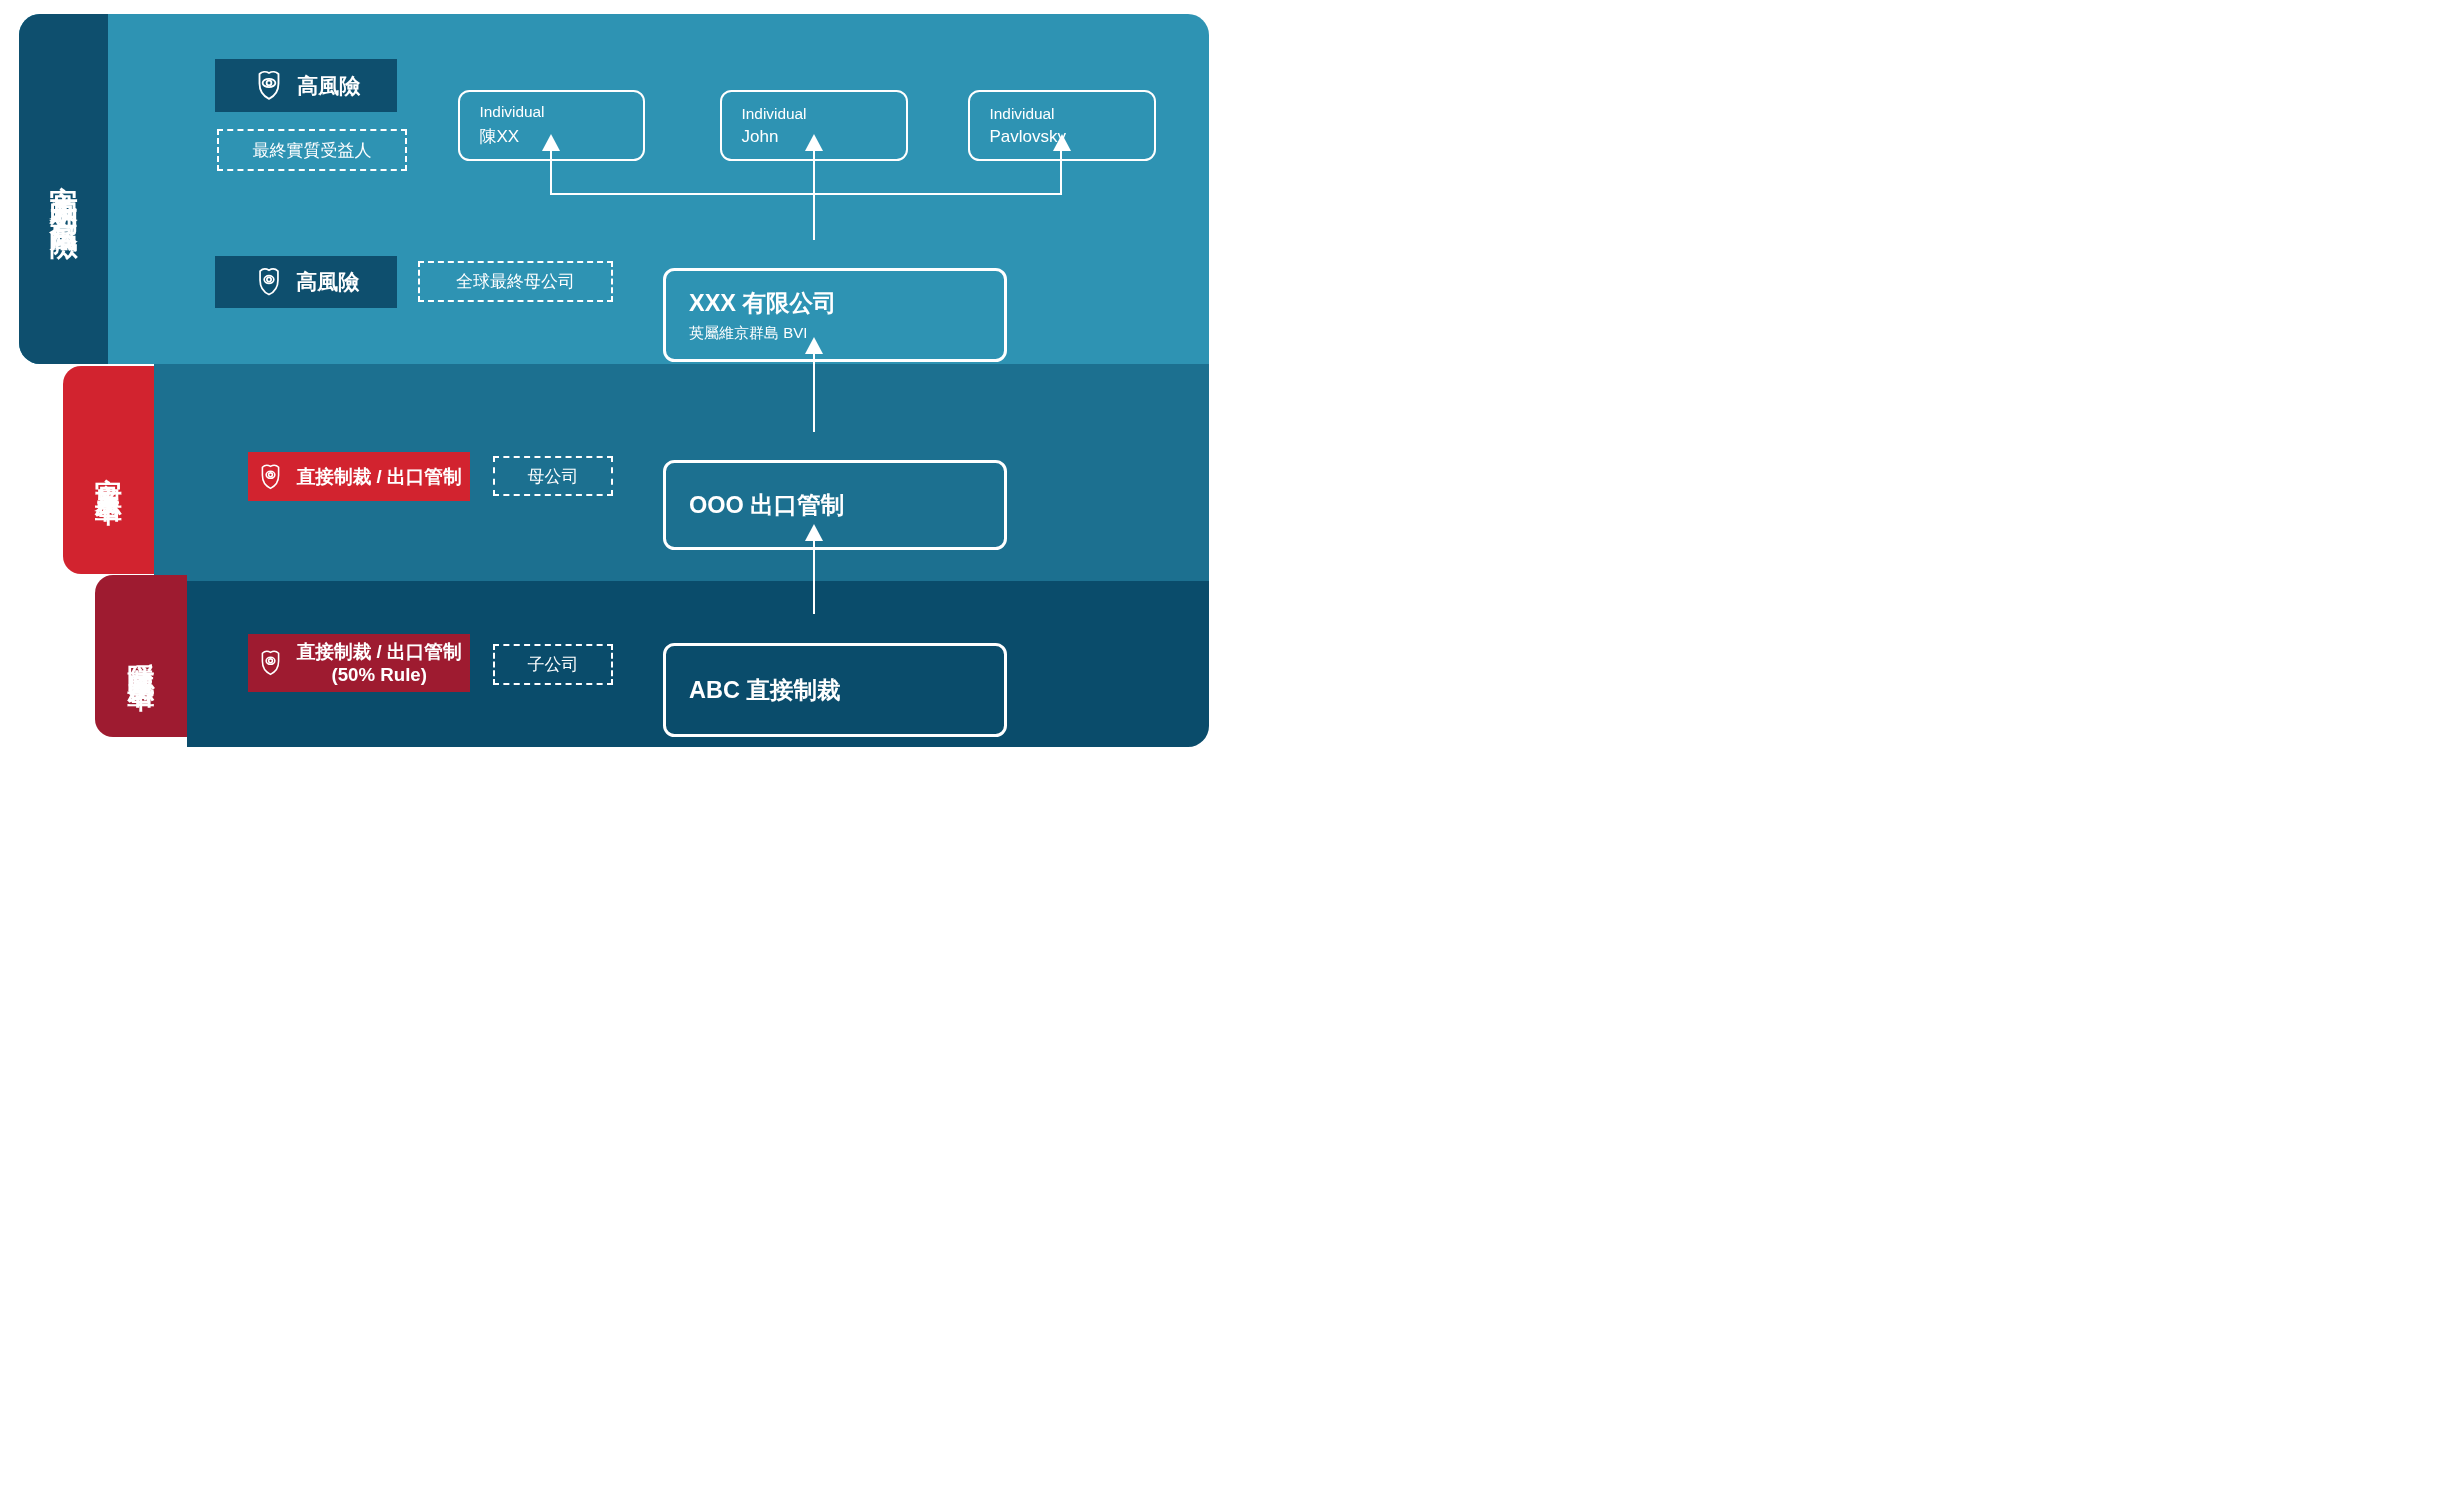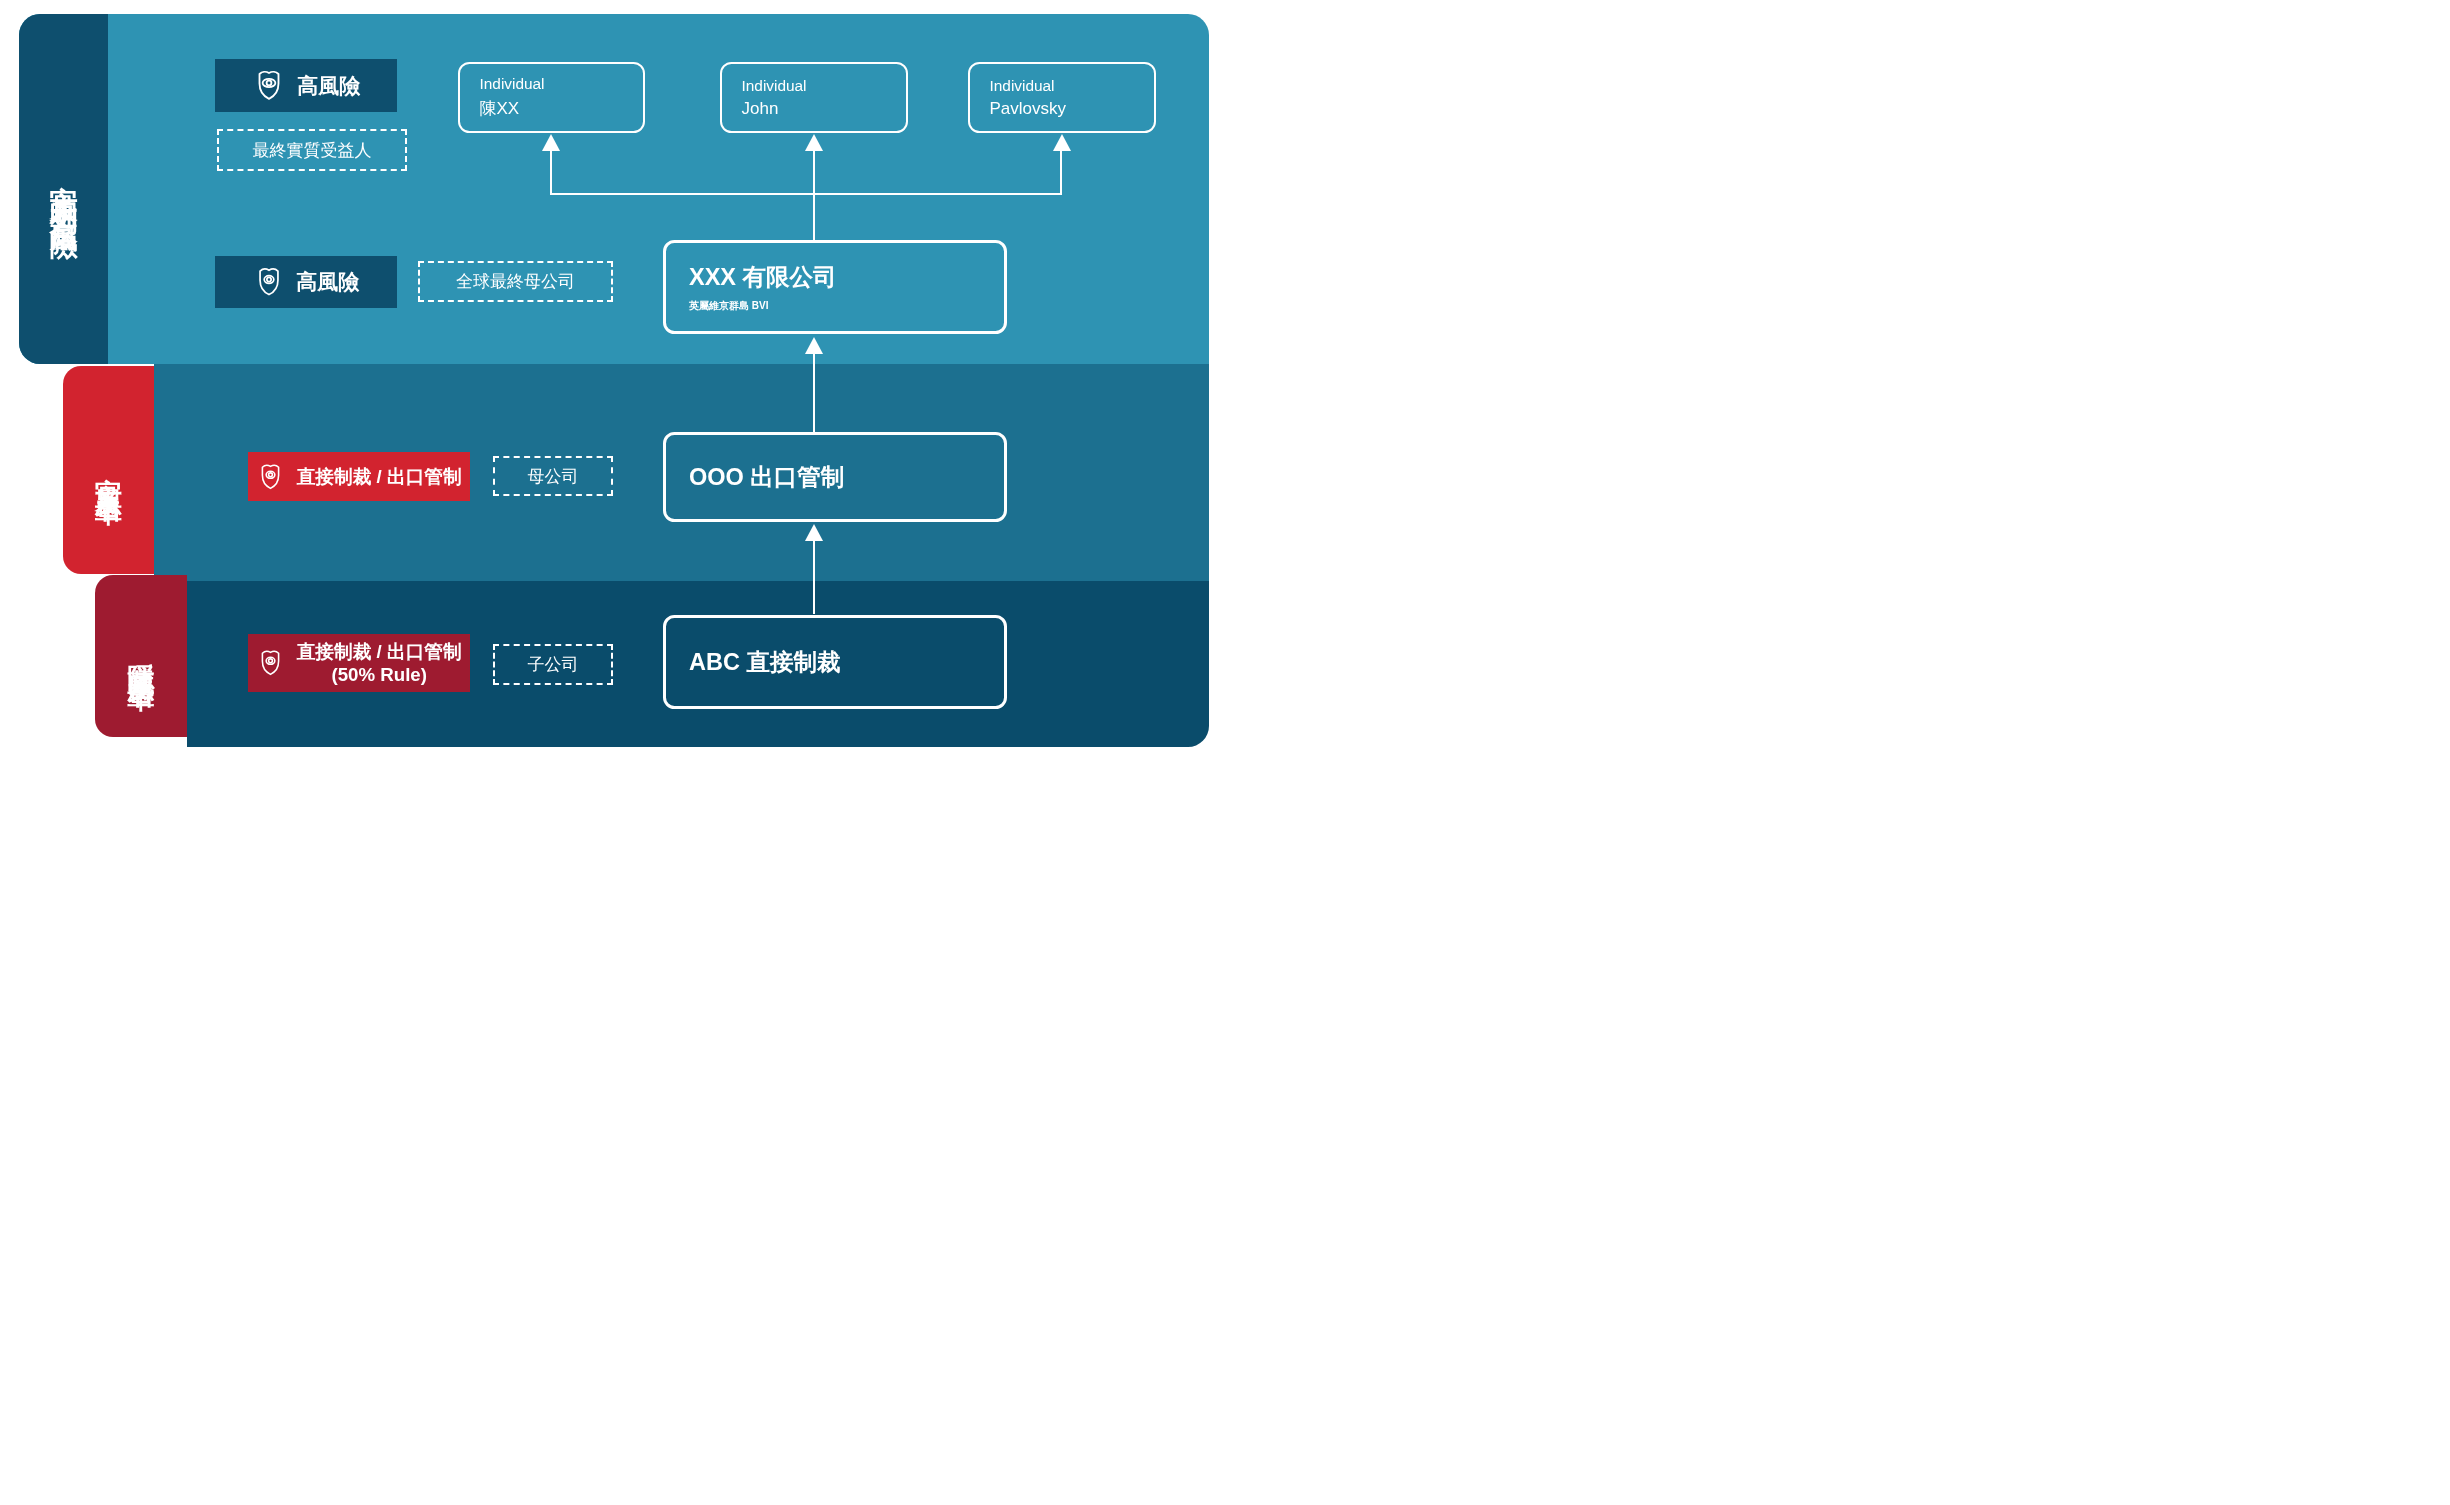--- a/index.html
+++ b/index.html
@@ -52,31 +52,31 @@
   }
   .dashed1{left:217px;top:129px;width:190px;height:42px;}
   .dashed2{left:418px;top:261px;width:195px;height:41px;}
   .dashed3{left:493px;top:456px;width:120px;height:40px;}
   .dashed4{left:493px;top:644px;width:120px;height:41px;}
 
   
   .node{
     box-sizing:border-box;border:2.4px solid #fff;border-radius:11.4px;
     display:flex;flex-direction:column;justify-content:center;
-    padding-left:19.5px;color:#fff;
+    padding-left:19.5px;color:#fff;margin-top:28px;
   }
   .indiv{top:62px;width:187px;height:71px;gap:4px;}
   .indiv .type{font-size:15.4px;font-weight:400;}
   .indiv .nm{font-size:17px;font-weight:normal;}
   .indiv1{left:458px;}
   .indiv2{left:720px;width:188px;}
   .indiv3{left:968px;width:188px;}
   .company{border-width:3.2px;width:344px;left:663px;padding-left:23px;gap:5.7px;}
   .company .nm{font-size:23.5px;font-weight:bold;}
-  .company .loc{font-size:10px;font-weight:700;}
+  .company .loc{font-size:15px;font-weight:400;}
   .company-xxx{top:240px;height:94px;}
   .company-ooo{top:432px;height:90px;}
   .company-abc{top:615px;height:94px;}
 
   
   .line{background:#fff;}
   .vline{width:2.4px;}
   .hline{height:2.4px;}
   .arrowhead{
     width:0;height:0;

